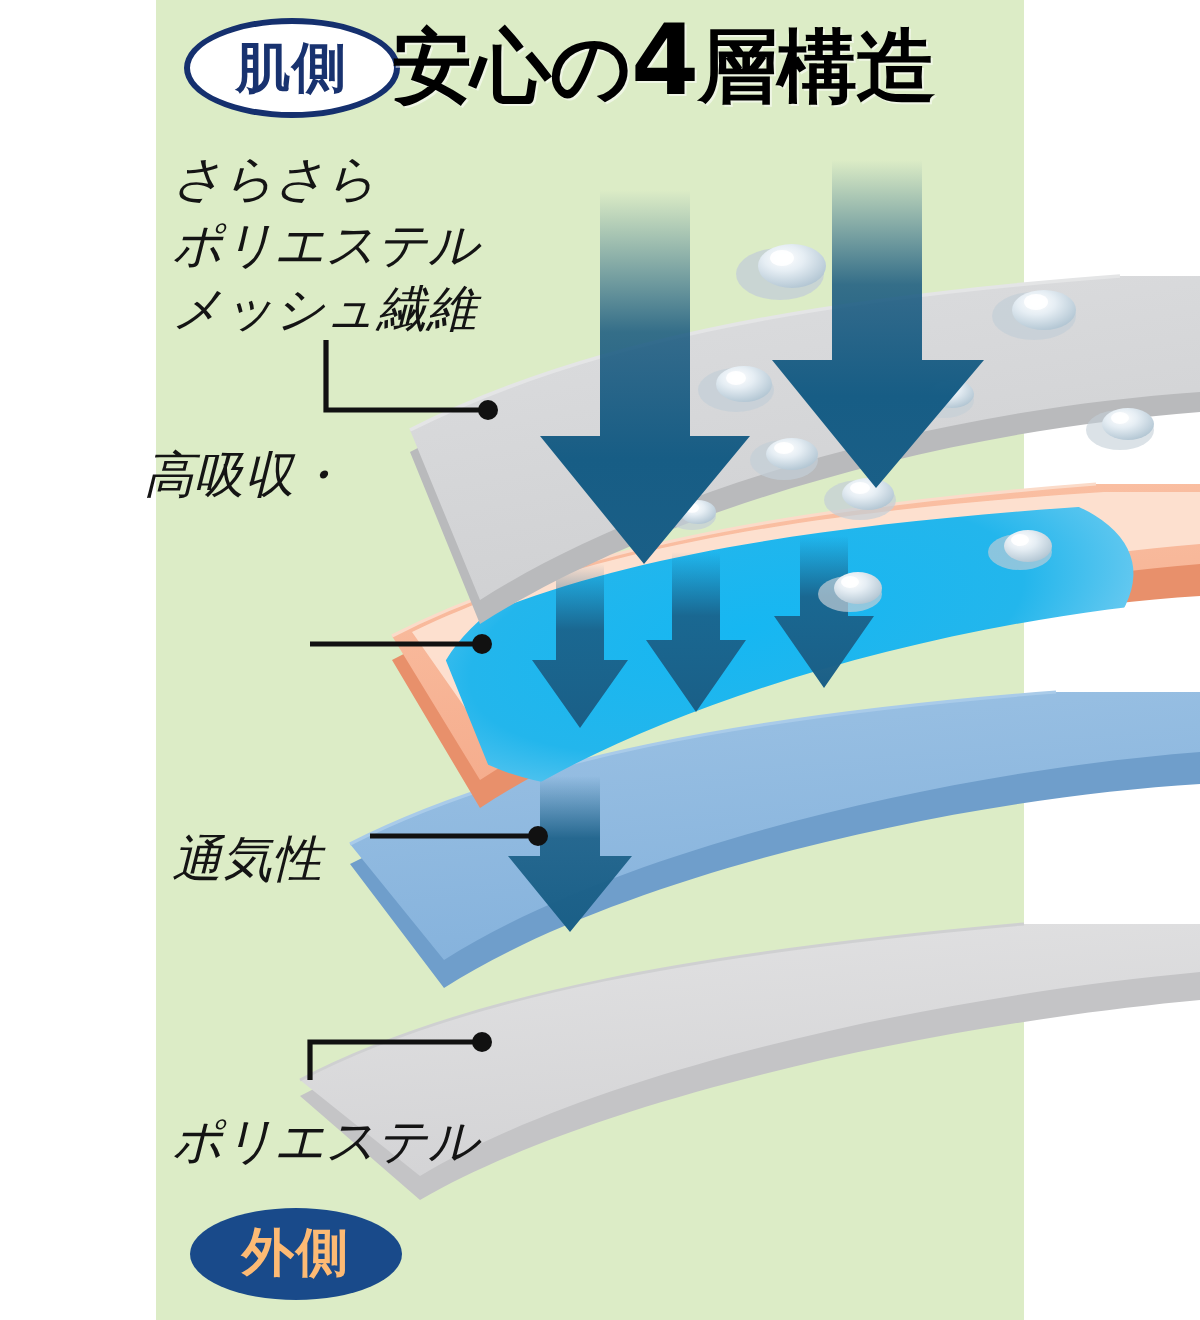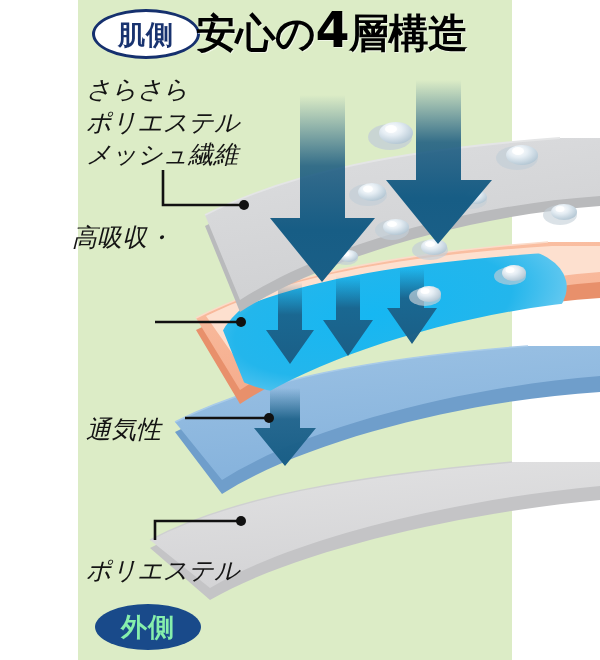--- a/index.html
+++ b/index.html
@@ -79,21 +79,21 @@
     top: 604px;
     width: 106px;
     height: 46px;
     border-radius: 50% / 50%;
     background: #194a8a;
     display: flex;
     align-items: center;
     justify-content: center;
   }
   .badge-outer span {
-    color: #86efac;
+    color: #fdba74;
     font-size: 26px;
     font-weight: bold;
     letter-spacing: 1px;
     line-height: 1;
   }
 
   
   .title {
     position: absolute;
     left: 196px;

